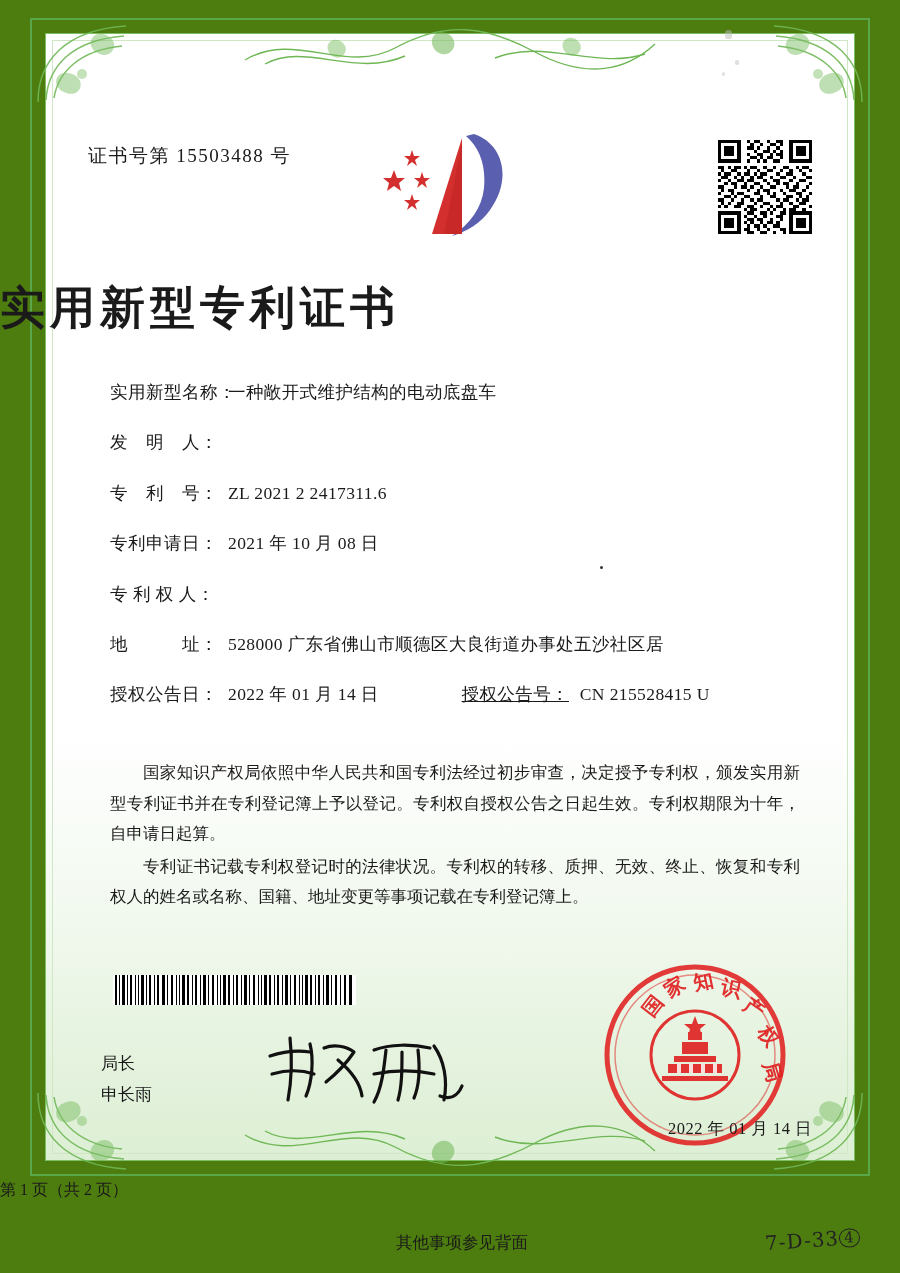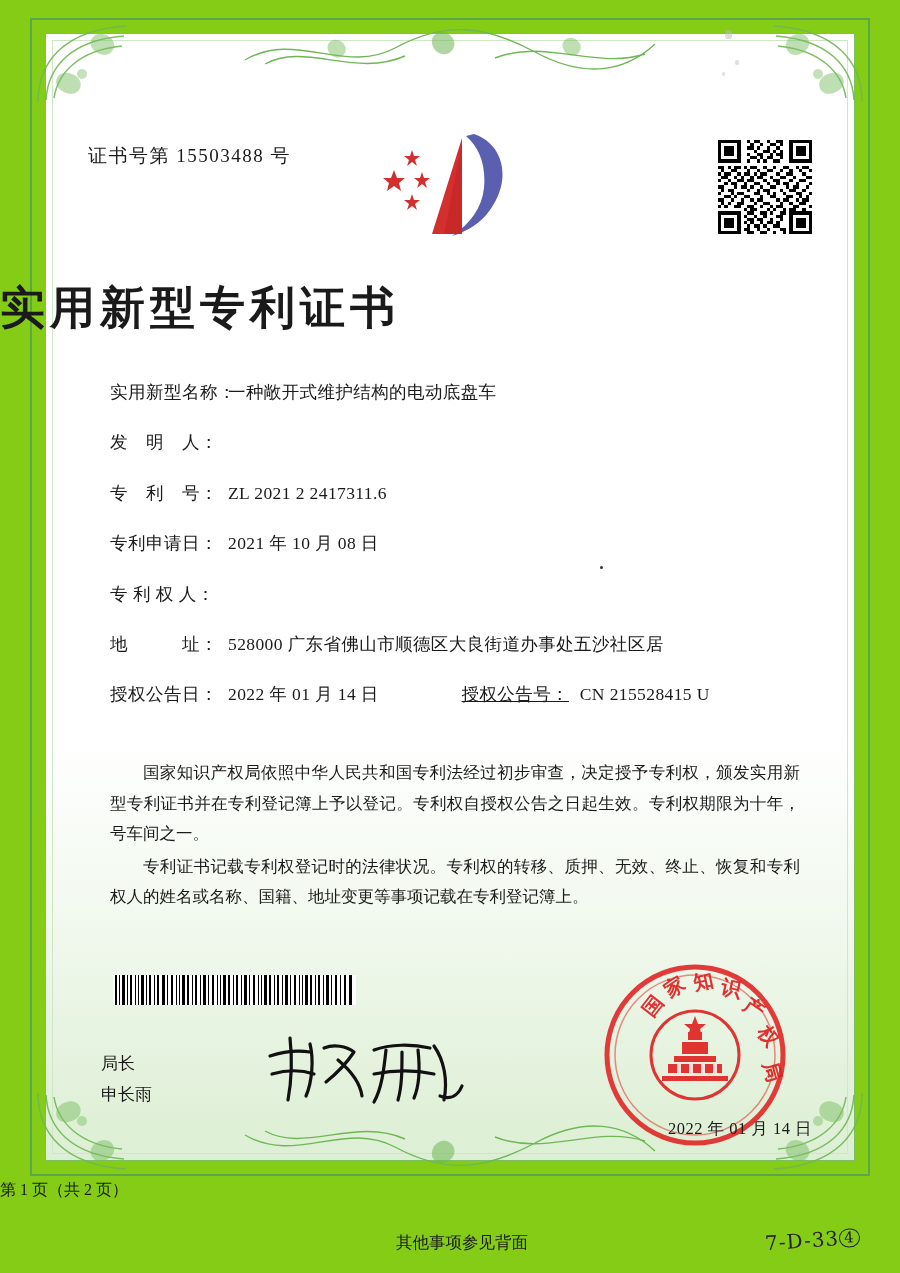--- a/index.html
+++ b/index.html
@@ -4,21 +4,21 @@
 <style>
   html, body {
     margin: 0;
     padding: 0;
     background: #ffffff;
   }
   .page {
     position: relative;
     width: 900px;
     height: 1273px;
-    background: #84cc16;
+    background: #4d7c0f;
     overflow: hidden;
     font-family: "Liberation Serif", "DejaVu Serif", serif;
     color: #1a1a1a;
   }
 
   
   .frame-outer {
     position: absolute;
     left: 30px;
     top: 18px;
@@ -613,21 +613,21 @@
         <span class="val2-lbl">授权公告号：</span>
         <span class="val2">CN 215528415 U</span>
       </span>
     </div>
 
   </div>
 
   <div class="dot-artifact"></div>
 
   <div class="body-text">
-    <p>国家知识产权局依照中华人民共和国专利法经过初步审查，决定授予专利权，颁发实用新型专利证书并在专利登记簿上予以登记。专利权自授权公告之日起生效。专利权期限为十年，号车间之一。</p>
+    <p>国家知识产权局依照中华人民共和国专利法经过初步审查，决定授予专利权，颁发实用新型专利证书并在专利登记簿上予以登记。专利权自授权公告之日起生效。专利权期限为十年，自申请日起算。</p>
     <p>专利证书记载专利权登记时的法律状况。专利权的转移、质押、无效、终止、恢复和专利权人的姓名或名称、国籍、地址变更等事项记载在专利登记簿上。</p>
   </div>
 
   <div class="barcode">
     <svg viewBox="0 0 243 30" shape-rendering="crispEdges">
       <rect width="243" height="30" fill="#fff"></rect>
       <g fill="#000">
         <rect x="2" y="0" width="2" height="30"></rect>
           <rect x="6" y="0" width="1" height="30"></rect>
         <rect x="9" y="0" width="3" height="30"></rect>

